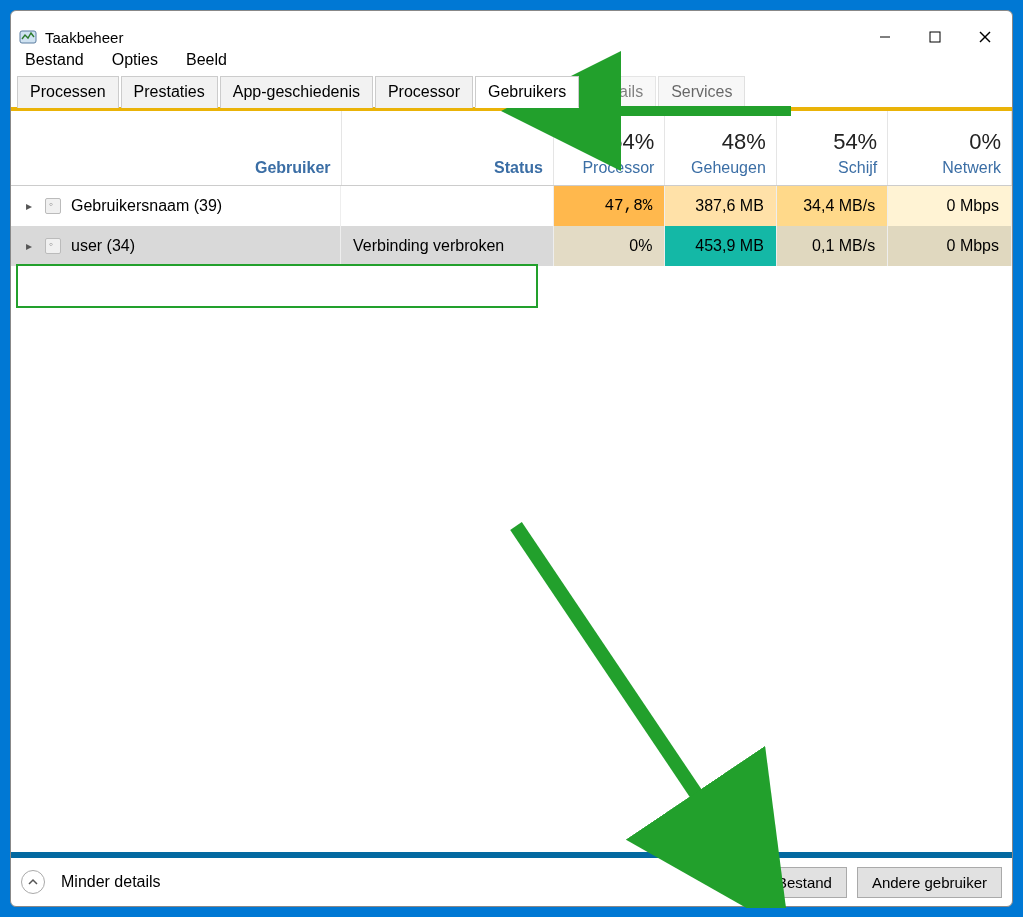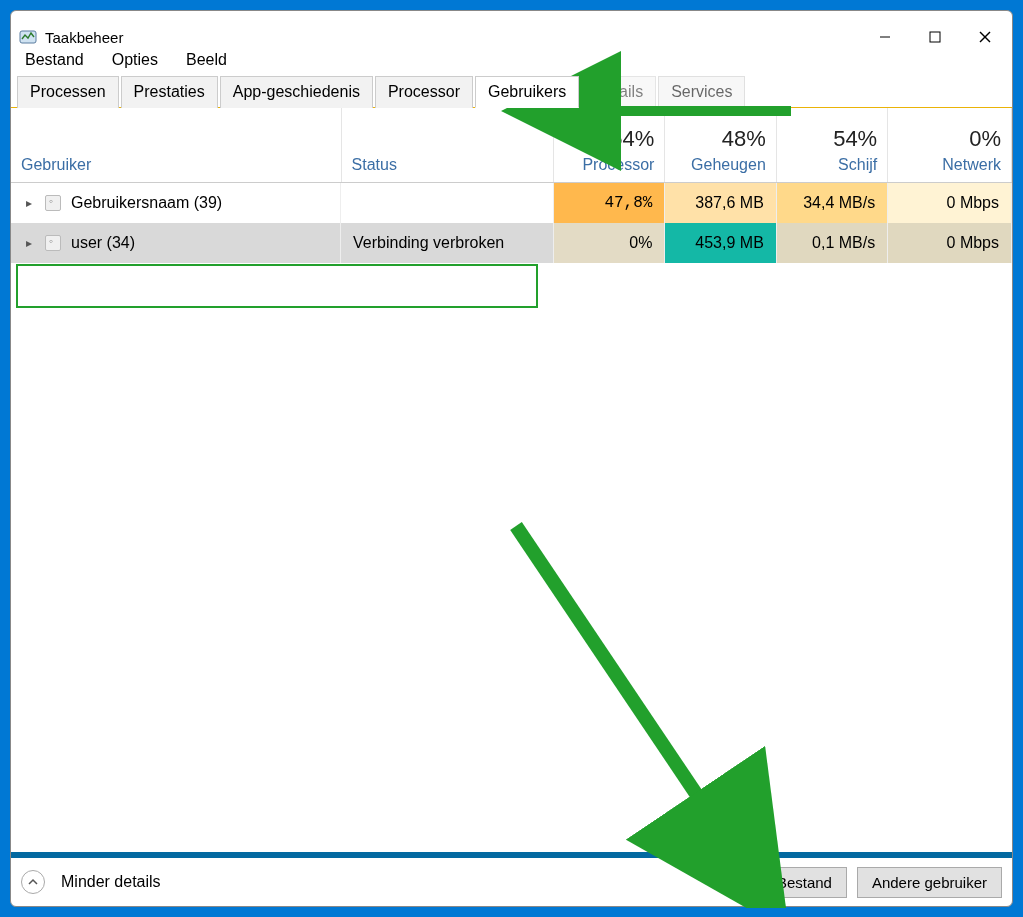--- a/index.html
+++ b/index.html
@@ -49,21 +49,21 @@
   .menubar {
     display: flex;
     gap: 12px;
     padding: 4px 6px 4px 6px;
     font-size: 16px;
   }
   .menubar .mi { padding: 2px 8px; }
   
   .tabs {
     display: flex;
-    border-bottom: 1px solid #eab308;
+    border-bottom: 4px solid #eab308;
     padding-left: 6px;
     position: relative;
   }
   .tab {
     padding: 6px 12px;
     font-size: 16px;
     background: #f2f2f2;
     border: 1px solid #ccc;
     border-bottom: none;
     margin-right: 2px;
@@ -106,21 +106,21 @@
     display: block;
     text-align: right;
     font-size: 22px;
     color: #222;
     margin-bottom: 4px;
   }
   thead th .hdr-label {
     display: block;
     text-align: right;
   }
-  thead th.left .hdr-label { text-align: left; }
+  thead th.left .hdr-label { text-align: right; font-weight: bold; }
   thead th.left { vertical-align: bottom; }
   thead th .sortchevron {
     position: absolute;
     left: 10px;
     top: 20px;
     font-size: 12px;
     color: #444;
   }
   tbody td {
     border-right: 1px solid #eee;

